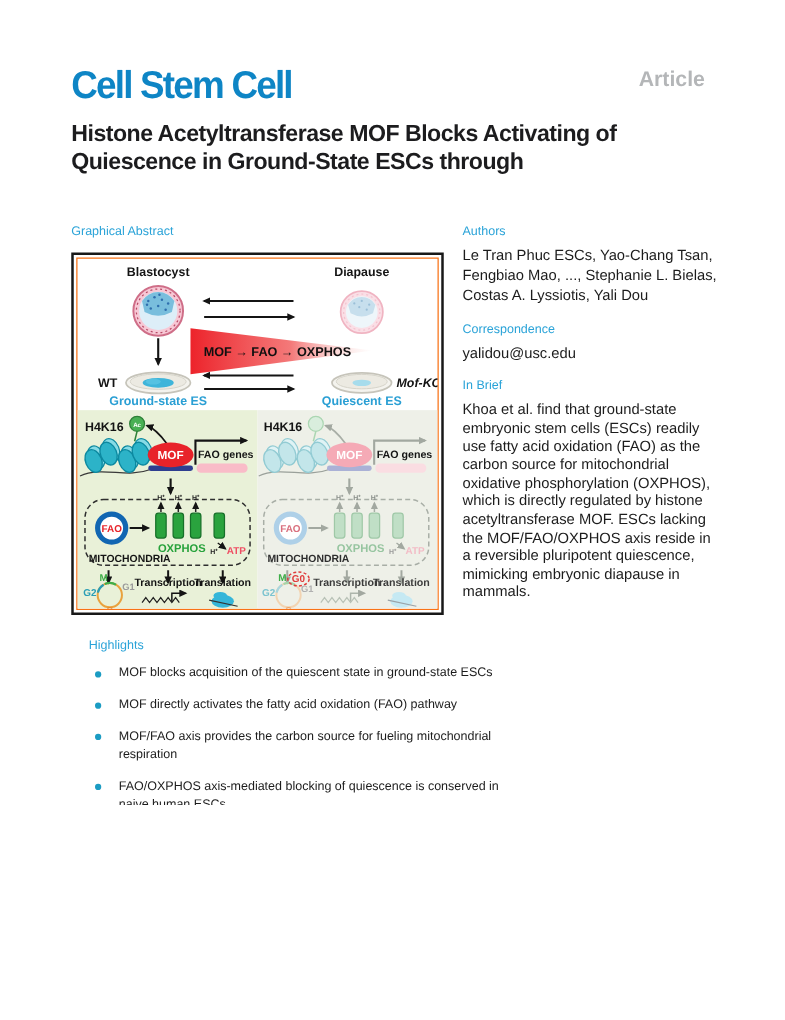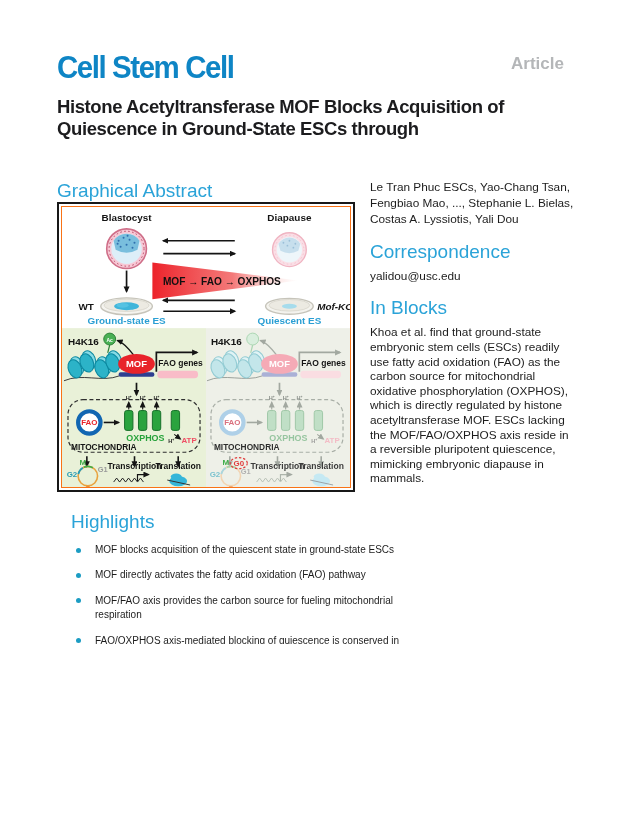--- a/index.html
+++ b/index.html
@@ -3,21 +3,21 @@
 <meta charset="utf-8">
 <style>
   html,body{margin:0;padding:0;background:#fff;}
   .page{position:relative;width:628px;height:644px;background:#fff;overflow:hidden;
         font-family:"Liberation Sans",sans-serif;color:#1d1d1f;}
   .logo{position:absolute;left:57px;top:50px;font-size:31px;font-weight:bold;color:#0e85c5;
         letter-spacing:-1.5px;transform:scaleX(.95);transform-origin:left;}
   .article-label{position:absolute;left:511px;top:54px;font-size:17px;font-weight:bold;color:#b4b6b8;}
   .title{position:absolute;left:57px;top:96px;width:500px;font-size:18.5px;line-height:21.5px;
          font-weight:bold;color:#1c1c1e;letter-spacing:-.4px;}
-  .sec-head{font-size:19px;color:#2aa3d8;font-weight:normal;margin:0;}
+  .sec-head{font-size:10px;color:#2aa3d8;font-weight:normal;margin:0;}
   .ga-head{position:absolute;left:57px;top:180px;}
   .ga-box{position:absolute;left:57px;top:202px;width:290px;height:282px;
           border:2px solid #181818;padding:2px;}
   .ga-inner{width:100%;height:100%;border:1px solid #f97316;box-sizing:border-box;}
   .ga-inner svg{display:block;width:100%;height:100%;font-family:"Liberation Sans",sans-serif;}
   .right-col{position:absolute;left:370px;top:180px;width:204px;}
   .right-col h2{margin:0 0 6px 0;}
   .right-col p{margin:0;font-size:11.8px;color:#1c1c1c;}
   .authors-text{line-height:15.8px;}
   .mt{margin-top:14px !important;}
@@ -42,21 +42,21 @@
 </style>
 </head>
 <body>
 
 <div class="page">
 
   <div class="logo">Cell Stem Cell</div>
   <div class="article-label">Article</div>
 
   <div class="title">
-    <div>Histone Acetyltransferase MOF Blocks Acquisition of</div>
+    <div>Histone Acetyltransferase MOF Blocks Activating of</div>
     <div>Quiescence in Ground-State ESCs through</div>
   </div>
 
   <h2 class="sec-head ga-head">Graphical Abstract</h2>
 
   <div class="ga-box">
     <div class="ga-inner">
       <svg viewBox="0 0 290 282">
         <defs>
           <marker id="mb" markerWidth="7" markerHeight="7" refX="5" refY="3" orient="auto" markerUnits="userSpaceOnUse">
@@ -290,24 +290,25 @@
             <ellipse rx="9" ry="5.2" fill="#c5e9f3"></ellipse>
             <ellipse cx="-2" cy="-4.5" rx="5.5" ry="3" fill="#c5e9f3"></ellipse>
             <path d="M-11,-1 L12,4" stroke="#9aa3a8" stroke-width="1" fill="none"></path>
           </g>
         </g>
       </svg>
     </div>
   </div>
 
   <div class="right-col">
+    <h2 class="sec-head">Authors</h2>
     <p class="authors-text">Le Tran Phuc ESCs, Yao-Chang Tsan, Fengbiao Mao, ..., Stephanie L. Bielas, Costas A. Lyssiotis, Yali Dou</p>
     <h2 class="sec-head mt">Correspondence</h2>
     <p>yalidou@usc.edu</p>
-    <h2 class="sec-head mt">In Blocks</h2>
+    <h2 class="sec-head mt">In Brief</h2>
     <p class="brief-text">Khoa et al. find that ground-state embryonic stem cells (ESCs) readily use fatty acid oxidation (FAO) as the carbon source for mitochondrial oxidative phosphorylation (OXPHOS), which is directly regulated by histone acetyltransferase MOF. ESCs lacking the MOF/FAO/OXPHOS axis reside in a reversible pluripotent quiescence, mimicking embryonic diapause in mammals.</p>
   </div>
 
   <div class="hl-wrap">
     <h2 class="sec-head">Highlights</h2>
     <ul class="hl-list">
       <li><span class="dot"></span><span>MOF blocks acquisition of the quiescent state in ground-state ESCs</span></li>
       <li><span class="dot"></span><span>MOF directly activates the fatty acid oxidation (FAO) pathway</span></li>
       <li><span class="dot"></span><span>MOF/FAO axis provides the carbon source for fueling mitochondrial respiration</span></li>
       <li><span class="dot"></span><span>FAO/OXPHOS axis-mediated blocking of quiescence is conserved in naive human ESCs</span></li>

